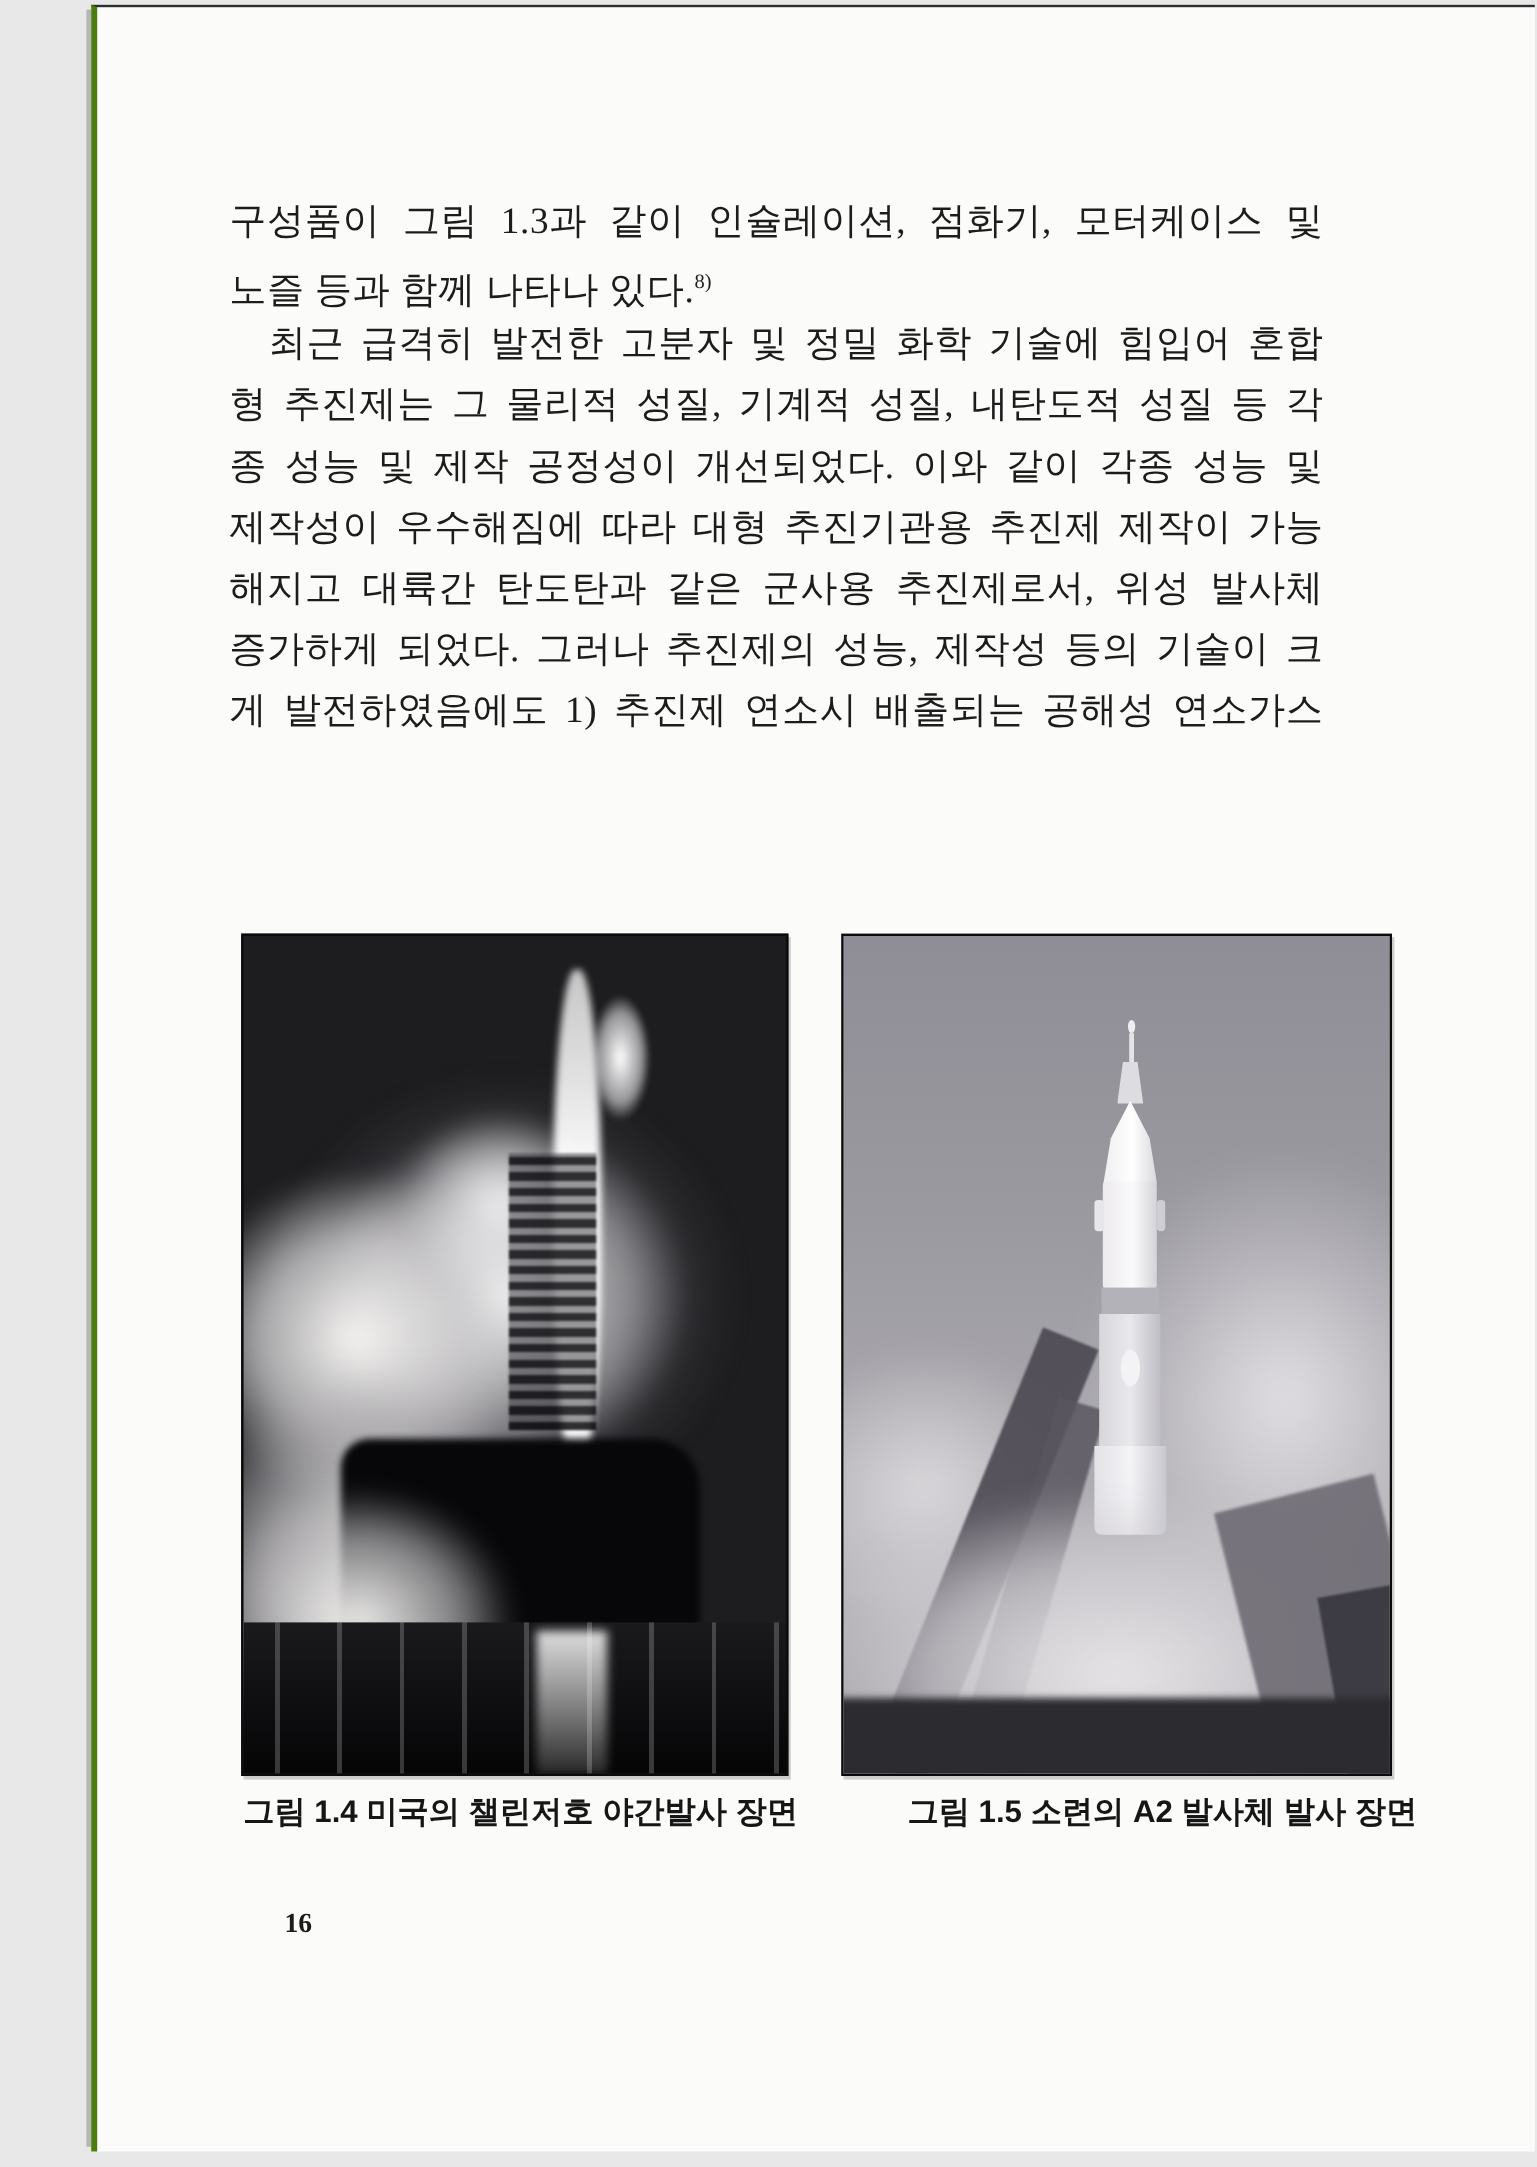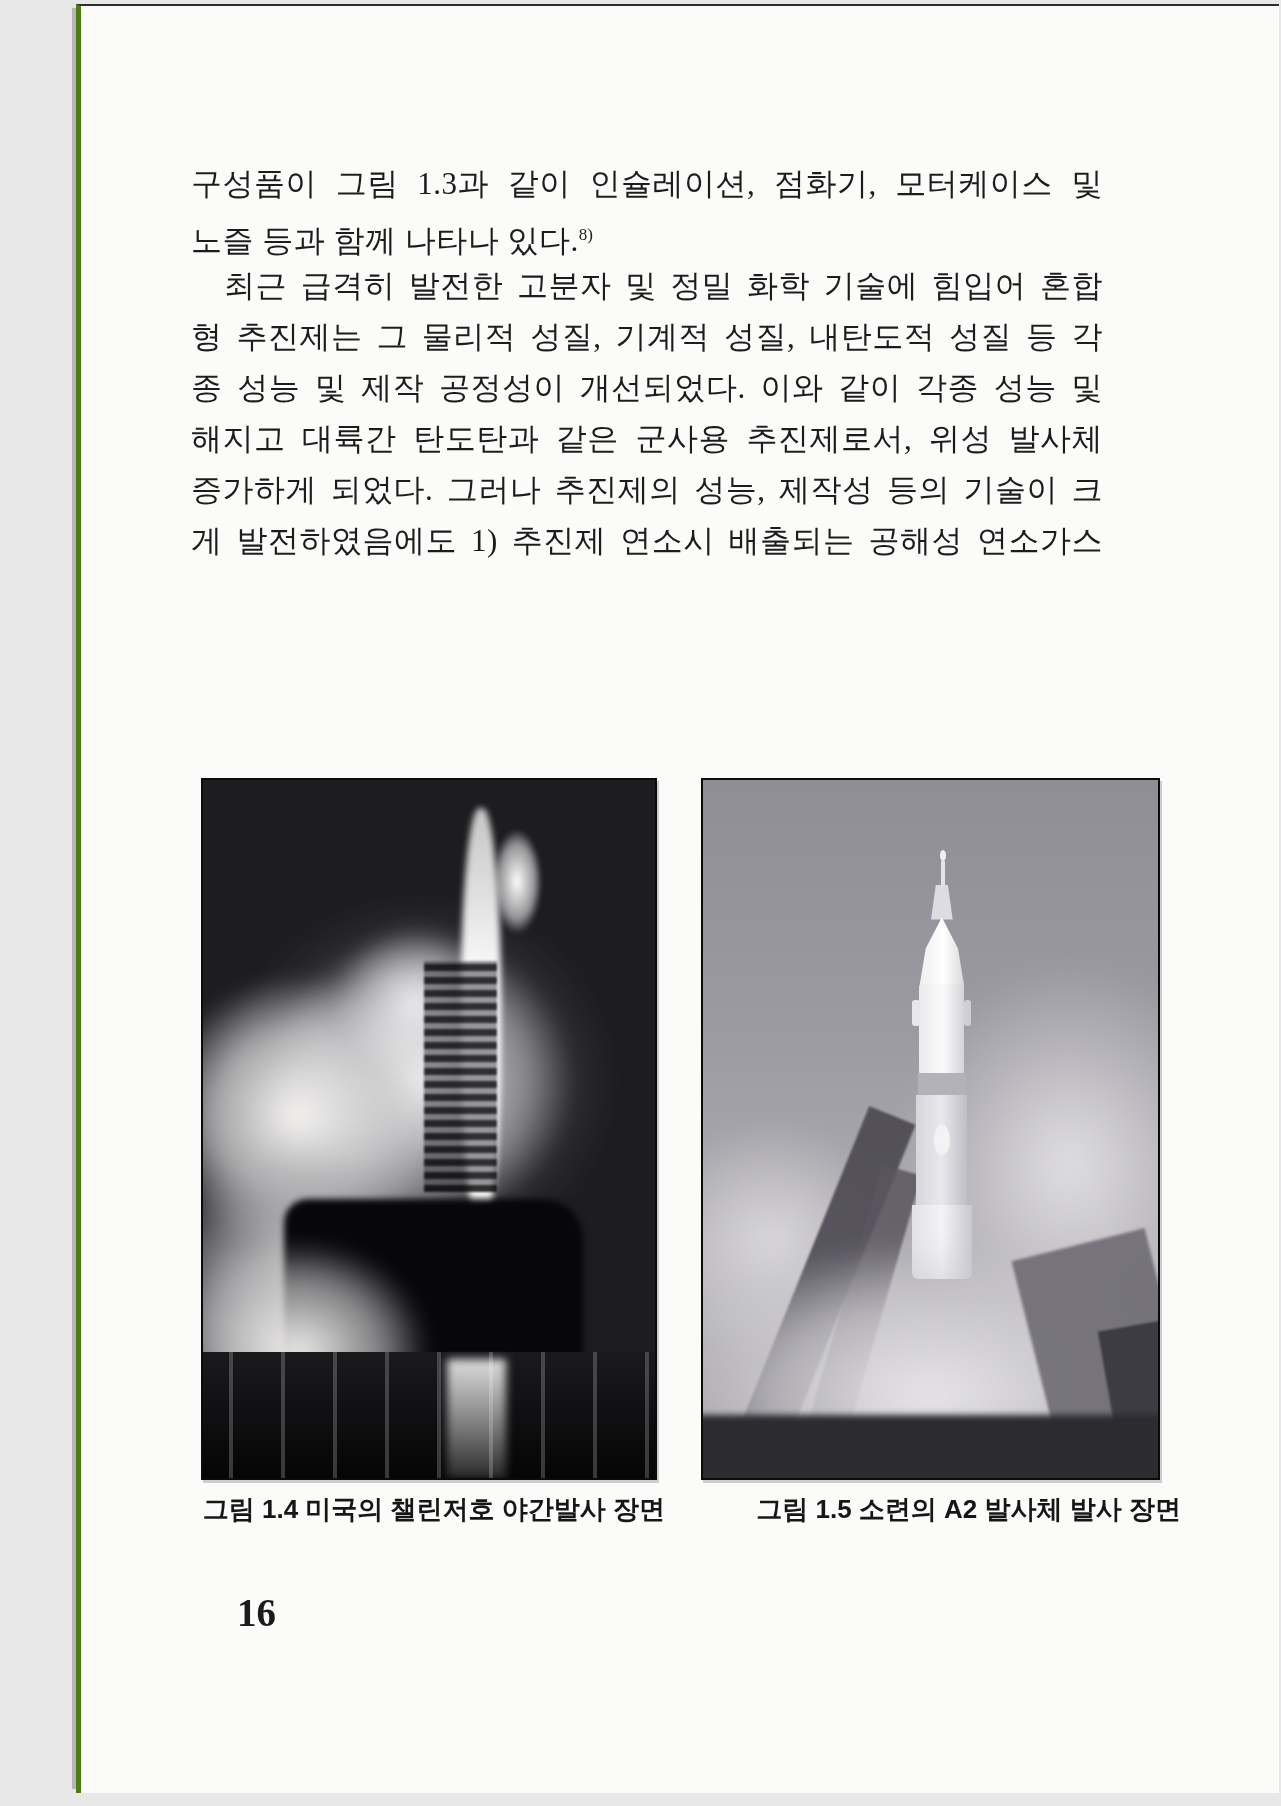--- a/index.html
+++ b/index.html
@@ -137,36 +137,37 @@
     font-size: 26px;
     color: #161616;
     text-align: right;
     white-space: nowrap;
   }
   .capL { left: 104px; width: 480px; }
   .capR { left: 620px; width: 480px; }
   .folio {
     position: absolute;
     left: 156px; top: 1584px;
-    font-size: 39px;
+    font-size: 23px;
     font-weight: 700;
     color: #1b1b1b;
   }
 </style>
 </head>
 <body>
 
 <div class="page">
 
   <div class="textblock">
     <div class="bline">구성품이 그림 1.3과 같이 인슐레이션, 점화기, 모터케이스 및</div>
     <div class="bline short"><span>노즐 등과 함께 나타나 있다.</span><sup class="fn">8)</sup></div>
     <div class="bline indent">최근 급격히 발전한 고분자 및 정밀 화학 기술에 힘입어 혼합</div>
     <div class="bline">형 추진제는 그 물리적 성질, 기계적 성질, 내탄도적 성질 등 각</div>
     <div class="bline">종 성능 및 제작 공정성이 개선되었다. 이와 같이 각종 성능 및</div>
+    <div class="bline">제작성이 우수해짐에 따라 대형 추진기관용 추진제 제작이 가능</div>
     <div class="bline">해지고 대륙간 탄도탄과 같은 군사용 추진제로서, 위성 발사체</div>
     <div class="bline">증가하게 되었다. 그러나 추진제의 성능, 제작성 등의 기술이 크</div>
     <div class="bline">게 발전하였음에도 1) 추진제 연소시 배출되는 공해성 연소가스</div>
   </div>
 
   <div class="photo photoL">
     <div class="pl-glow"></div>
     <div class="pl-cloud-a"></div>
     <div class="pl-cloud-c"></div>
     <div class="pl-cloud-b"></div>

